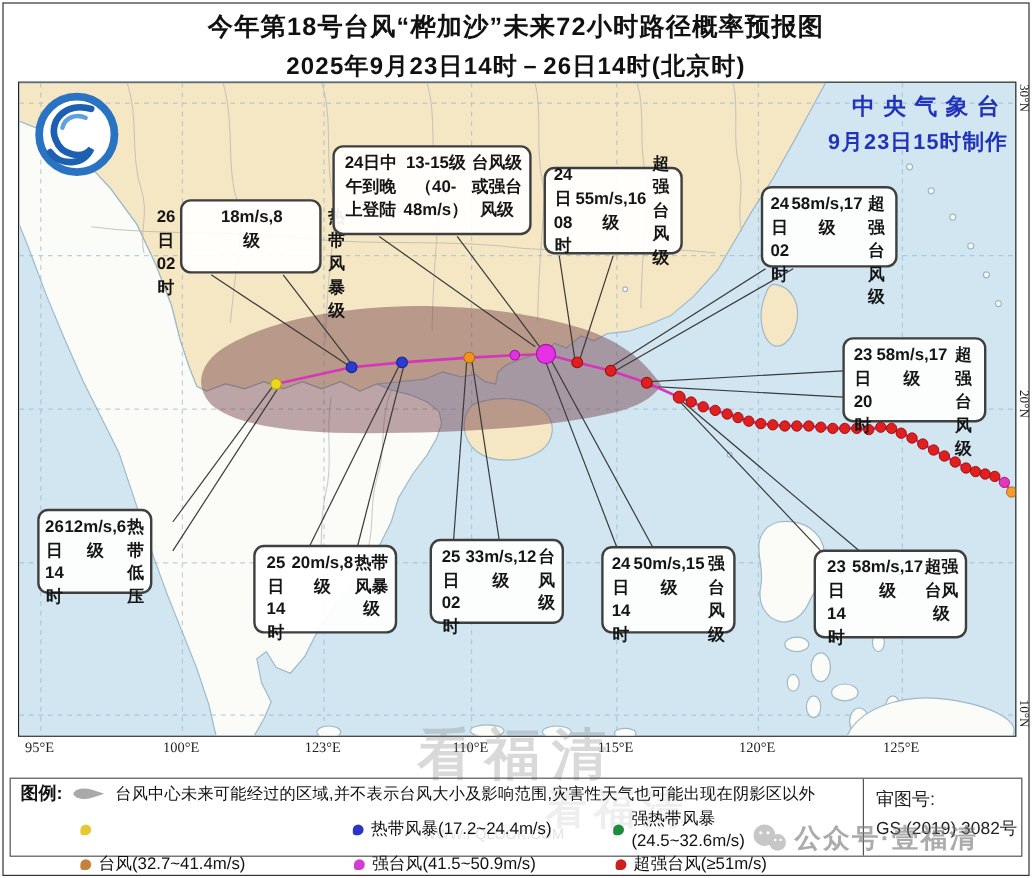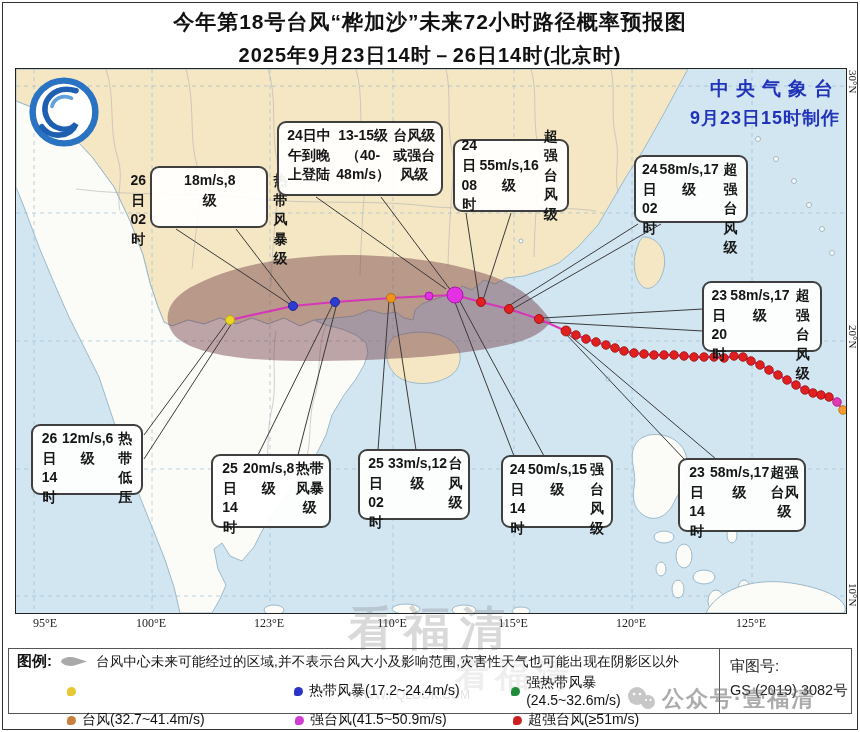--- a/index.html
+++ b/index.html
@@ -245,21 +245,21 @@
   <div class="callout" style="left:634px;top:155px;width:114px;height:68px;">
     <div>24日02时</div>
     <div>58m/s,17级</div>
     <div>超强台风级</div>
   </div>
   <div class="callout" style="left:702px;top:281px;width:120px;height:71px;">
     <div>23日20时</div>
     <div>58m/s,17级</div>
     <div>超强台风级</div>
   </div>
-  <div class="callout" style="left:31px;top:424px;width:112px;height:71px;">
+  <div class="callout" style="left:31px;top:424px;width:96px;height:71px;">
     <div>26日14时</div>
     <div>12m/s,6级</div>
     <div>热带低压</div>
   </div>
   <div class="callout" style="left:211px;top:454px;width:120px;height:74px;">
     <div>25日14时</div>
     <div>20m/s,8级</div>
     <div>热带风暴级</div>
   </div>
   <div class="callout" style="left:358px;top:449px;width:112px;height:71px;">
@@ -275,21 +275,21 @@
   <div class="callout" style="left:678px;top:458px;width:128px;height:74px;">
     <div>23日14时</div>
     <div>58m/s,17级</div>
     <div>超强台风级</div>
   </div>
 
   <div class="lat-label" style="top:70px;">30°N</div>
   <div class="lat-label" style="top:325px;">20°N</div>
   <div class="lat-label" style="top:583px;">10°N</div>
 
-  <div class="lon-label" style="left:45px;">95°E</div>
+  <div class="lon-label" style="left:33px;">95°E</div>
   <div class="lon-label" style="left:151px;">100°E</div>
   <div class="lon-label" style="left:269px;">123°E</div>
   <div class="lon-label" style="left:392px;">110°E</div>
   <div class="lon-label" style="left:513px;">115°E</div>
   <div class="lon-label" style="left:631px;">120°E</div>
   <div class="lon-label" style="left:751px;">125°E</div>
 
   <div class="wm-center">看福清</div>
   <div class="wm-legend">看福清</div>
   <div class="wm-site">WWW.FQLOOK.COM</div>

